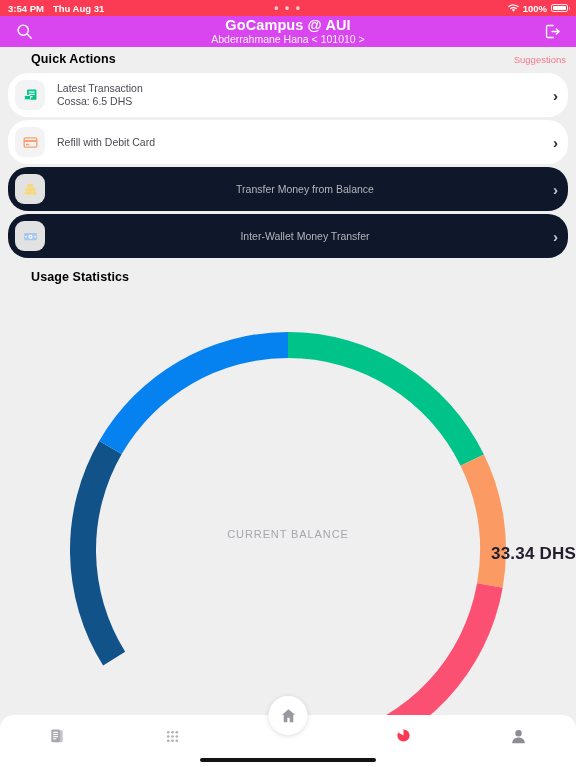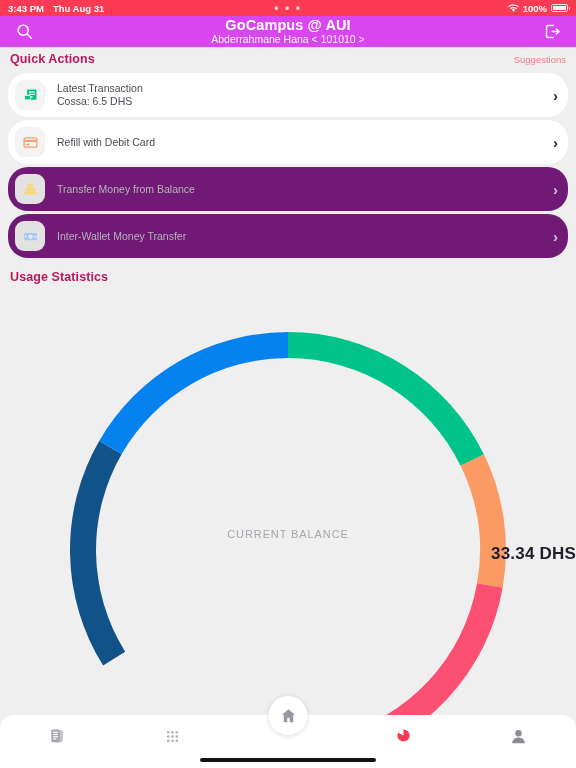--- a/index.html
+++ b/index.html
@@ -46,31 +46,31 @@
   .nav-sub { font-size: 10.5px; line-height: 13px; color: rgba(255,255,255,.93); font-weight: normal; }
   .nav-btn { display: flex; align-items: center; justify-content: center;
              width: 24px; height: 24px; cursor: pointer; }
   .nav-btn.right { margin-left: auto; }
 
   
   .section-head {
     position: absolute; left: 0; width: 576px; height: 24px;
     display: flex; align-items: center; padding: 0 10px;
   }
-  .section-title { font-size: 12.5px; font-weight: bold; color: #be185d; letter-spacing: .1px; }
+  .section-title { font-size: 12.5px; font-weight: bold; color: #000000; letter-spacing: .1px; margin-left: 21px; }
   .section-link { margin-left: auto; font-size: 9.5px; color: #f4798b; }
 
   .rows { position: absolute; left: 8px; width: 560px; }
   .row {
     display: flex; align-items: center; height: 44px;
     background: #ffffff; border-radius: 20px;
     margin-bottom: 3px; padding: 0 10px 0 7px;
     cursor: pointer;
   }
-  .row.disabled { background: #701a75; }
+  .row.disabled { background: #0f172a; text-align: center; }
   .row .ic-box {
     width: 30px; height: 30px; border-radius: 9px;
     background: #f3f3f4; display: flex; align-items: center; justify-content: center;
     flex: 0 0 30px;
   }
   .row.disabled .ic-box { background: #e2e2e3; }
   .row .txt { margin-left: 12px; flex: 1 1 auto; min-width: 0; }
   .row .t1 { font-size: 10.5px; color: #4a4a52; line-height: 13px; }
   .row .t2 { font-size: 10.5px; color: #4a4a52; line-height: 13px; }
   .row.disabled .t1 { color: #b4b4ba; }
@@ -108,21 +108,21 @@
     width: 176px; height: 4.5px; background: #131313; border-radius: 3px;
   }
 </style>
 </head>
 <body>
 
 <div id="app">
 
   <div class="statusbar">
     <div class="sb-left">
-      <span>3:43 PM</span>
+      <span>3:54 PM</span>
       <span>Thu Aug 31</span>
     </div>
     <div class="sb-center">• • •</div>
     <div class="sb-right">
       <svg class="wifi-ic" viewBox="0 0 16 12">
         <path d="M8 10.6 5.6 7.9a3.6 3.6 0 0 1 4.8 0z" fill="#fff"></path>
         <path d="M8 5.5c-1.6 0-3 .6-4.1 1.6l-1.2-1.3A7.6 7.6 0 0 1 8 3.7c2.1 0 4 .8 5.3 2.1l-1.2 1.3A6 6 0 0 0 8 5.5z" fill="#fff"></path>
         <path d="M8 1.7c-2.6 0-5 1-6.7 2.6L0 3A11.4 11.4 0 0 1 8 0c3.1 0 6 1.2 8 3l-1.3 1.3A9.5 9.5 0 0 0 8 1.7z" fill="#fff"></path>
       </svg>
       <span>100%</span>

